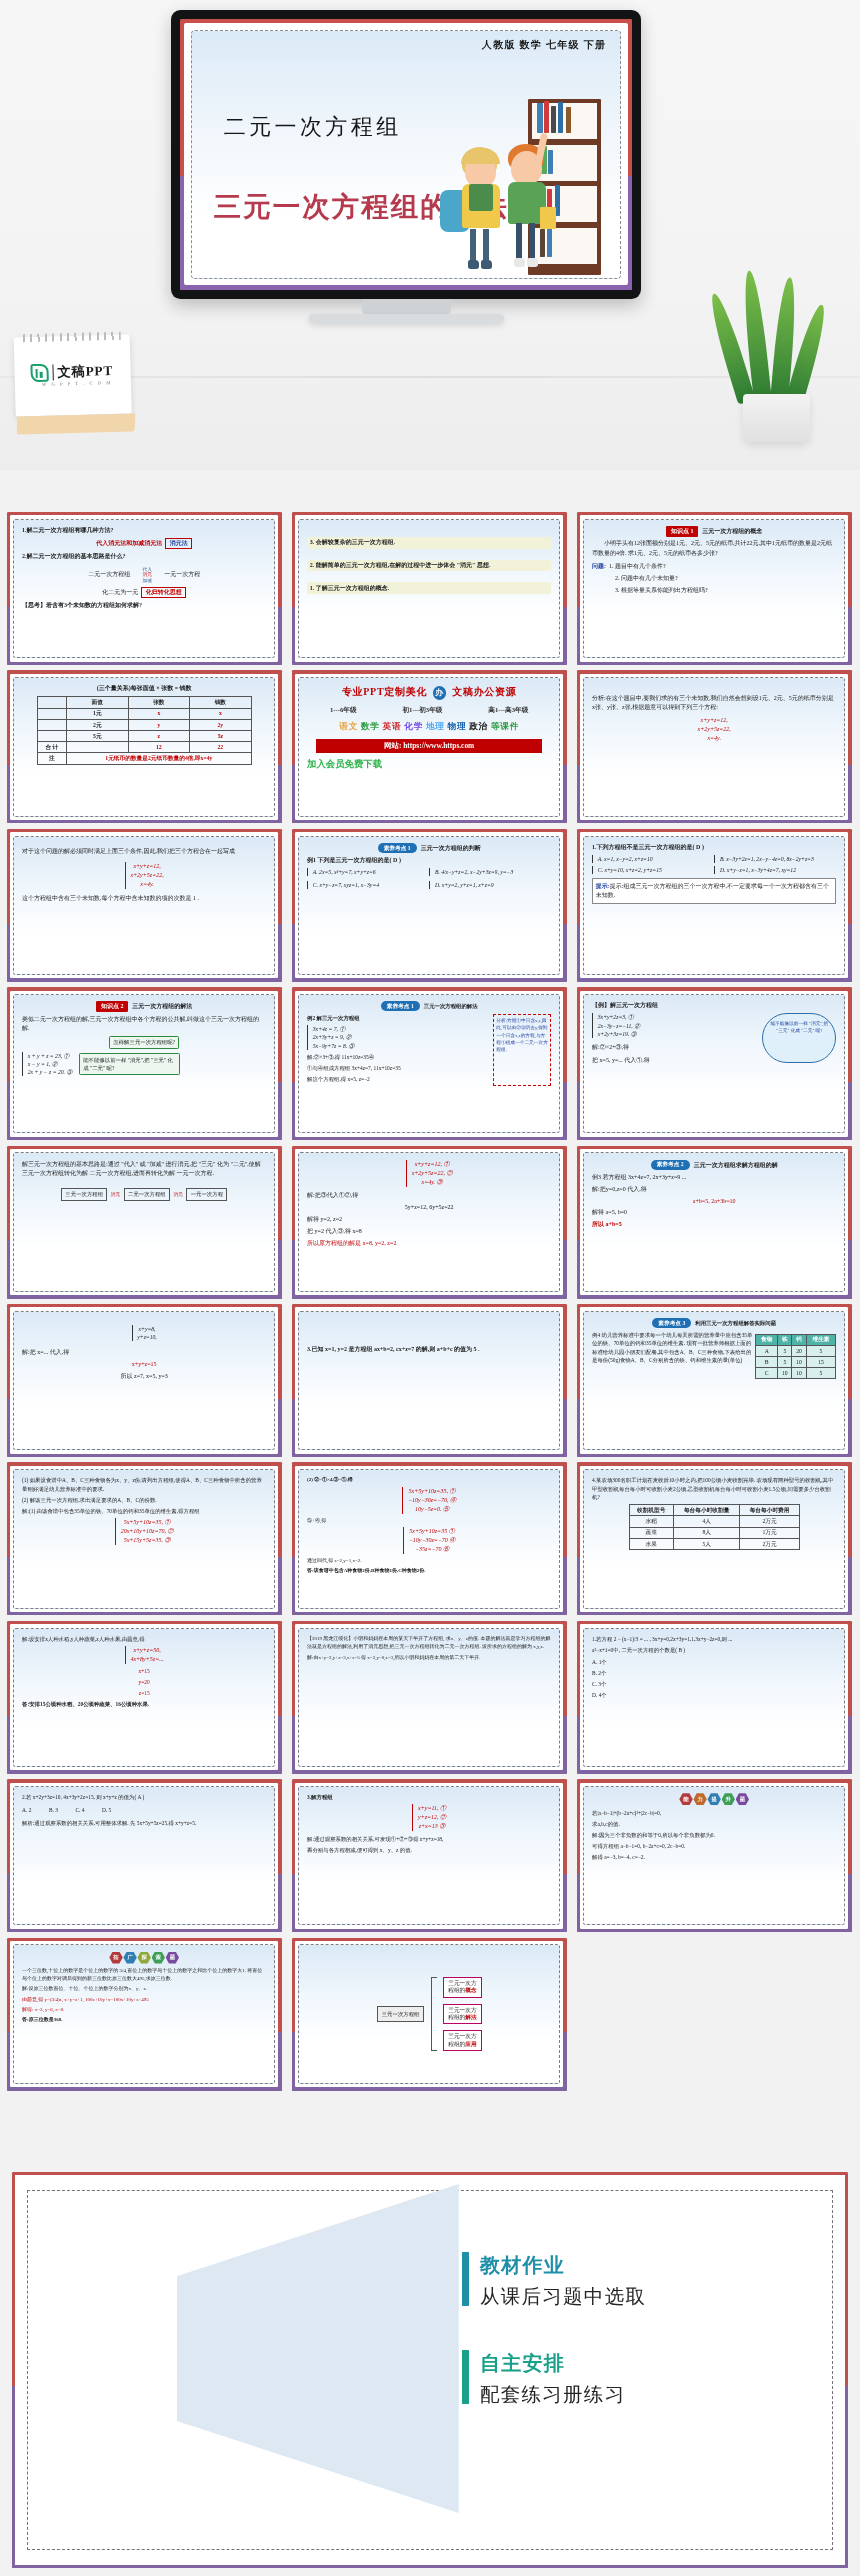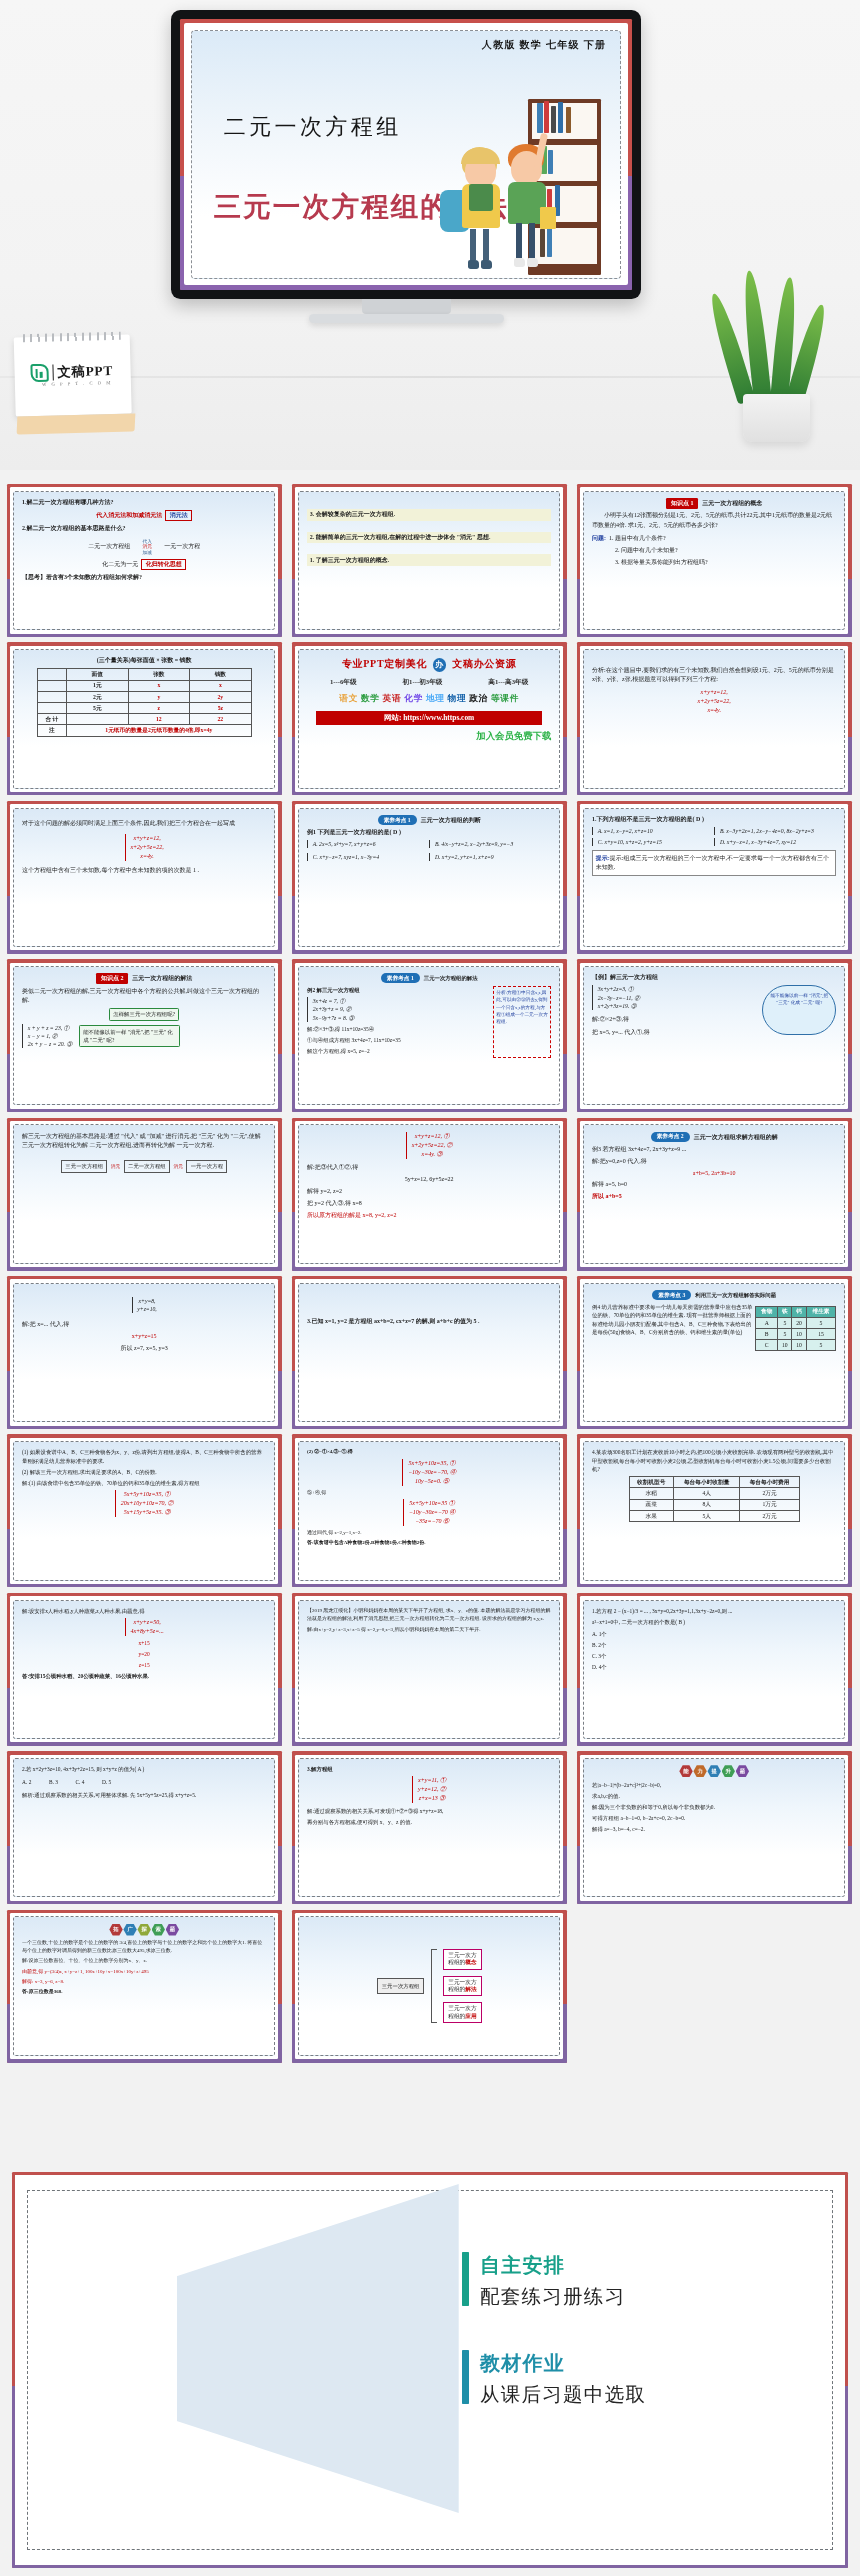--- a/index.html
+++ b/index.html
@@ -103,21 +103,21 @@
   
   .plant { position:absolute; right:27px; bottom:28px; width:114px; height:168px; }
   .pot { position:absolute; bottom:0; left:24px; width:67px; height:48px;
       background:linear-gradient(180deg,#f3f3f3,#e0e0e0); border-radius:4px 4px 9.4px 9.4px;
       box-shadow:0 3.4px 8px rgba(0,0,0,.1);}
   .blade { position:absolute; bottom:40px; width:17.5px; border-radius:50% 50% 4px 4px / 70% 70% 4px 4px;
       background:linear-gradient(180deg,#7ec04a,#2c7a33); transform-origin: bottom center; }
 
   
   .grid {
-    position:absolute; top:484px; left:6.7px; width:847px;
+    position:absolute; top:512px; left:6.7px; width:847px;
     display:grid; grid-template-columns: repeat(3, 275px);
     gap: 5.4px 10px;
   }
   .thumb {
     width:275px; height:153px;
     background:#c0504d; padding:3.4px; border-radius:1.3px;
     position:relative; overflow:hidden;
   }
   .thumb-purple { position:absolute; left:0; right:0; bottom:0; height:38%; background:#8064a2; }
   .thumb-inner {
@@ -145,21 +145,21 @@
         color:#c00000; font-style:italic; line-height:1.5; font-size:6px;}
   .eqs-b { display:inline-block; border-left:1.3px solid #333; padding-left:4.7px;
         font-style:italic; line-height:1.45; font-size:5.7px;}
   table.mini { border-collapse:collapse; width:88%; margin:2.7px auto; font-size:5.7px; }
   table.mini td, table.mini th { border:0.7px solid #555; padding:0.7px 2px; text-align:center; }
   .ad-title { font-size:10px; font-weight:700; color:#c00000; text-align:center; letter-spacing:0.7px;}
   .ad-grades { display:flex; justify-content:space-around; font-size:6.7px; color:#333; margin:4.7px 0; font-weight:600;}
   .ad-subs { text-align:center; font-size:8.7px; font-weight:700; letter-spacing:0.7px; }
   .ad-url { background:#c00000; color:#fff; font-weight:700; text-align:center;
         font-size:7.4px; padding:1.3px 0; margin:5.4px 9.4px 0; }
-  .ad-free { color:#2fb34a; font-weight:700; text-align:right; font-size:9.4px; margin-top:4px;}
+  .ad-free { color:#2fb34a; font-weight:700; text-align:left; font-size:9.4px; margin-top:4px;}
   .hex-row { display:flex; justify-content:center; gap:0.7px; margin-bottom:3.4px; }
   .hex { width:13.4px;height:12px; display:flex;align-items:center;justify-content:center;
         color:#fff;font-size:5.4px;font-weight:700;
         clip-path:polygon(25% 0,75% 0,100% 50%,75% 100%,25% 100%,0 50%);}
   .bubble { border:0.7px solid #2b8a3e; background:#eef7ef; padding:1.3px 3.4px;
         display:inline-block; font-size:5.4px; border-radius:1.3px; }
   .mindbox { border:1px solid #b06; padding:2px 4px; display:inline-block;
         font-size:5.7px; text-align:center; line-height:1.3; background:#fff;}
 
   
@@ -868,30 +868,30 @@
 </div>
 
 <div class="footer">
   <div class="footer-purple"></div>
   <div class="footer-inner">
     <div class="footer-dash"></div>
     <div class="footer-body">
       <div class="fun"></div>
       <div class="f-items">
         <div class="f-item">
+          <span class="f-tab" style="background:#1f8fa8"></span>
+          <span>
+            <div class="f-h" style="color:#1f8fa8">教材作业</div>
+            <div class="f-p">从课后习题中选取</div>
+          </span>
+        </div>
+        <div class="f-item">
           <span class="f-tab" style="background:#18a08a"></span>
           <span>
             <div class="f-h" style="color:#18a08a">自主安排</div>
             <div class="f-p">配套练习册练习</div>
           </span>
         </div>
-        <div class="f-item">
-          <span class="f-tab" style="background:#1f8fa8"></span>
-          <span>
-            <div class="f-h" style="color:#1f8fa8">教材作业</div>
-            <div class="f-p">从课后习题中选取</div>
-          </span>
-        </div>
       </div>
     </div>
   </div>
 </div>
 
 
 </body></html>

